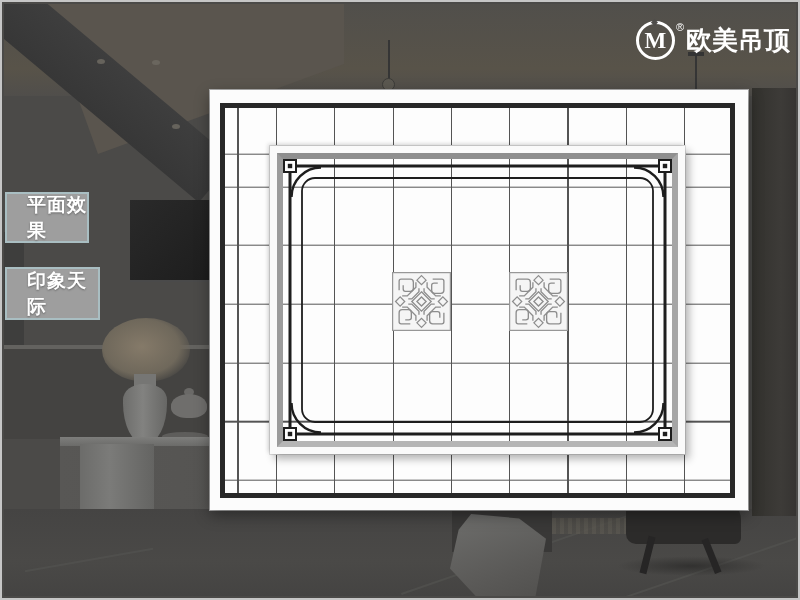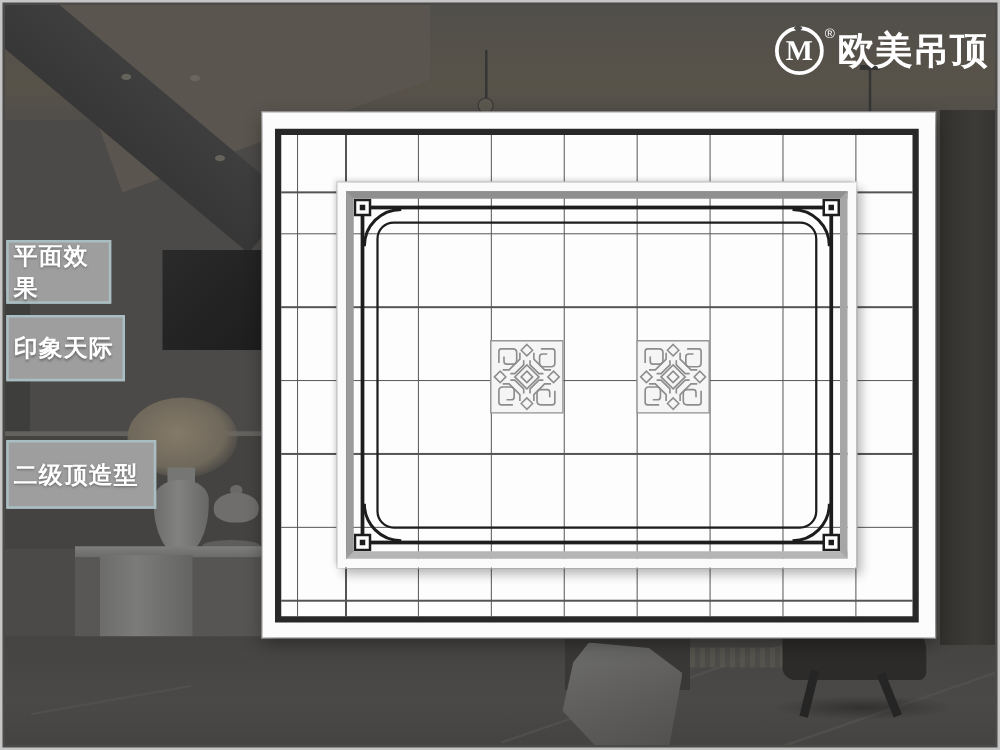--- a/index.html
+++ b/index.html
@@ -62,37 +62,37 @@
       box-shadow:4px 5px 8px rgba(25,25,25,.32),-2px -2px 4px rgba(25,25,25,.16),0 0 0 1px #e2e2e2;}
   .inner-gray{position:absolute;left:67px;top:63px;width:401px;height:294px;box-sizing:border-box;
       border:6px solid;border-color:#8f8f8f #a6a6a6 #b5b5b5 #9b9b9b;}
   .deco-frame{position:absolute;left:73px;top:69px;width:389px;height:282px;pointer-events:none;}
   .tile{position:absolute;width:59px;height:59px;}
   .tile1{left:182px;top:182px;}
   .tile2{left:299px;top:182px;}
 
   
   .side-box{position:absolute;left:3px;height:51px;background:#9e9e9e;border:2px solid #a9bec2;
-      box-sizing:border-box;display:flex;align-items:center;padding-left:4px;
+      box-sizing:border-box;display:flex;align-items:center;padding-left:20px;
       color:#fff;font-weight:bold;font-size:19px;letter-spacing:1px;
       text-shadow:0 1px 2px rgba(0,0,0,.35);font-family:Liberation Serif, serif;}
   .side-box1{top:190px;width:84px;}
-  .side-box2{top:250px;width:95px;height:53px;}
+  .side-box2{top:265px;width:95px;height:53px;}
   .side-box3{top:350px;width:120px;height:55px;}
 
   
   .logo{position:absolute;top:17px;right:8px;height:42px;display:flex;align-items:center;color:#fff;}
   .logo-circle{width:33px;height:33px;border:3px solid #fff;border-radius:50%;display:flex;
       align-items:center;justify-content:center;font-family:"Liberation Serif","DejaVu Serif",serif;
       font-weight:bold;font-size:23px;line-height:1;position:relative;}
   .logo-notch{position:absolute;top:-4px;left:13px;width:5px;height:5px;background:#4f4d4a;transform:rotate(45deg);}
   .logo-name{font-family:"Liberation Serif","DejaVu Serif",serif;font-weight:bold;font-size:33px;
       letter-spacing:1px;margin-left:5px;}
   .logo-reg{font-size:11px;align-self:flex-start;margin:2px 2px 0 1px;}
-  .logo-cn{font-weight:bold;font-size:30px;letter-spacing:0;font-family:Liberation Serif, serif;}
+  .logo-cn{font-weight:bold;font-size:26px;letter-spacing:0;font-family:Liberation Serif, serif;}
 </style>
 </head>
 <body>
 
 <svg width="0" height="0" style="position:absolute" aria-hidden="true">
   <defs>
     <g id="orn-quad" stroke="#8d8d8d" fill="none" stroke-width="1.3">
       <path d="M7 18 L7 9 Q7 7 9 7 L18 7 Q21 7 21 10 L21 16 Q21 19 18 19 L13 19 Q11 19 11 16.5 L11 13"></path>
       <path d="M10 23.5 L15 23.5 L23.5 15 L23.5 10"></path>
       <path d="M16 26.5 L19.5 26.5 L26.5 19.5 L26.5 16"></path>
@@ -189,23 +189,20 @@
       <use href="#ornament-tile-art"></use>
     </svg>
   </div>
 
   <div class="side-box side-box1">
     <span>平面效果</span>
   </div>
   <div class="side-box side-box2">
     <span>印象天际</span>
   </div>
-  <div class="side-box side-box3">
-    <span>二级顶造型</span>
-  </div>
 
   <div class="logo">
     <div class="logo-circle">
       <span class="logo-notch"></span>
       <span>M</span>
     </div>
     <span class="logo-reg">®</span>
     <span class="logo-cn">欧美吊顶</span>
   </div>
 

